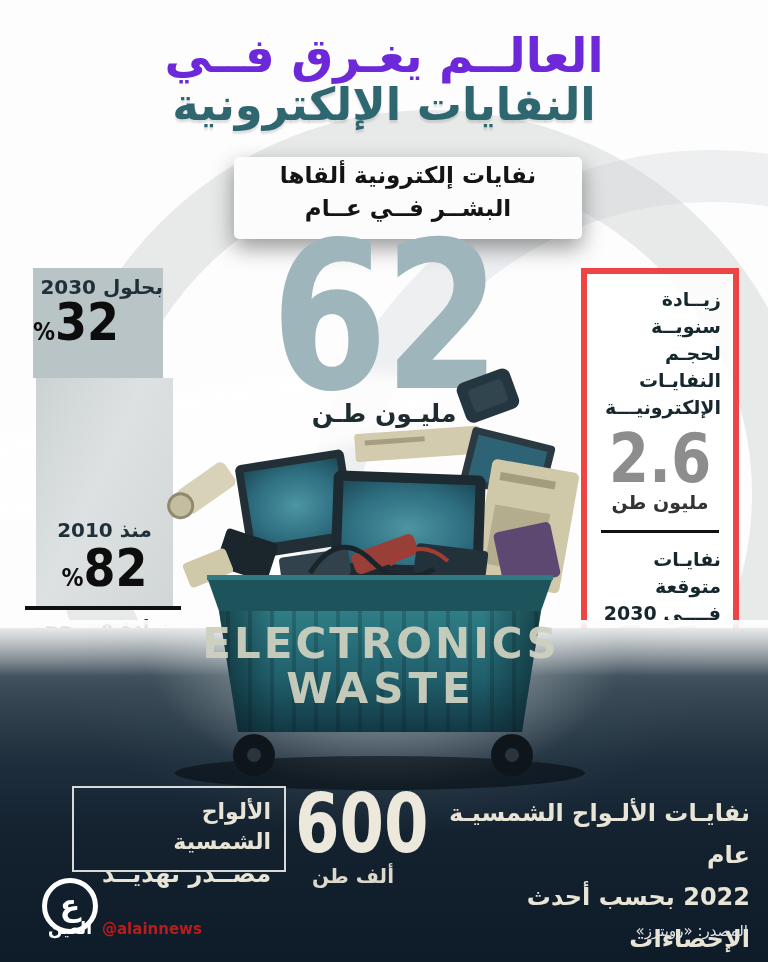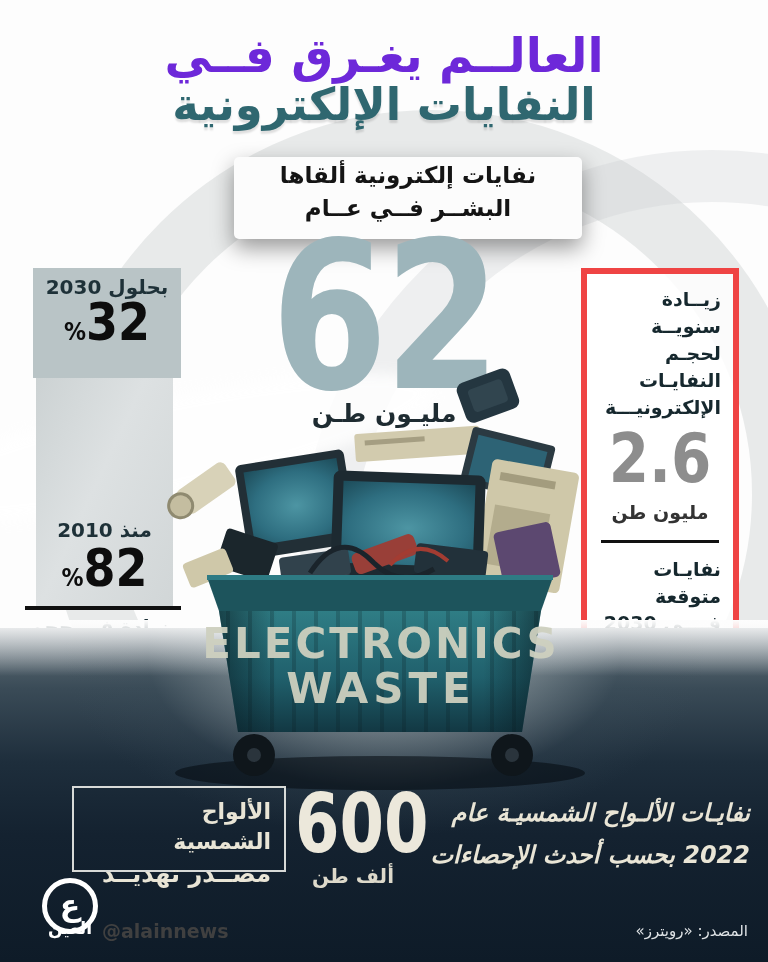--- a/index.html
+++ b/index.html
@@ -22,40 +22,40 @@
   .intro{position:absolute;left:234px;top:157px;width:348px;height:82px;background:#fcfcfc;
          border-radius:5px;box-shadow:0 9px 22px rgba(0,0,0,0.40);text-align:center;padding-top:2px;box-sizing:border-box;}
   .intro div{font-size:23px;font-weight:bold;color:#141414;line-height:33px;}
   
   .big62{position:absolute;left:0;right:0;top:226px;text-align:center;
          font-size:168px;line-height:150px;font-weight:bold;color:#9db5bb;
          transform:scaleY(1.22);transform-origin:50% 0;letter-spacing:-4px;}
   .big62unit{position:absolute;left:284px;top:399px;width:200px;text-align:center;
              font-size:25px;font-weight:bold;color:#1e2b31;}
   
-  .lbox{position:absolute;left:33px;top:268px;width:148px;height:110px;background:#b9c4c6;
-        text-align:center;box-sizing:border-box;padding-top:7px;}
+  .lbox{position:absolute;left:33px;top:268px;width:130px;height:110px;background:#b9c4c6;
+        box-sizing:border-box;padding-top:7px;}
   .lstrip{position:absolute;left:36px;top:378px;width:137px;height:228px;
           background:linear-gradient(115deg,#ccd2d3 0%,#dde1e2 45%,#d1d6d7 100%);}
   .slabel{font-size:20px;font-weight:bold;color:#1e3138;}
   .pctnum{direction:ltr;font-weight:bold;color:#0d0d0d;font-size:46px;line-height:48px;
           transform:scaleY(1.12);transform-origin:50% 50%;}
   .pctnum .pct{font-size:22px;font-weight:bold;}
   .lmidlabel{position:absolute;left:36px;top:518px;width:137px;text-align:center;}
   .lmidnum{position:absolute;left:36px;top:545px;width:137px;text-align:center;}
   .ldivider{position:absolute;left:25px;top:606px;width:156px;height:4px;background:#101010;}
   .lcaption{position:absolute;left:18px;top:614px;width:162px;text-align:center;
             font-size:20px;font-weight:bold;color:#1e3138;line-height:26px;}
   
   .rpanel{position:absolute;left:581px;top:268px;width:158px;height:395px;box-sizing:border-box;
           background:rgba(255,255,255,0.82);border:6px solid #ef4444;padding:12px 12px 0 12px;direction:rtl;}
   .rline{font-size:19px;font-weight:bold;color:#16282e;line-height:27px;text-align:right;}
   .rval26{font-size:58px;font-weight:bold;color:#8d8d8d;text-align:center;line-height:52px;margin-top:16px;
           transform:scaleY(1.18);transform-origin:50% 100%;direction:ltr;}
-  .runit{font-size:19px;font-weight:bold;color:#333;text-align:center;margin-top:12px;}
+  .runit{font-size:19px;font-weight:bold;color:#333;text-align:center;margin-top:2px;}
   .rdiv{height:3px;background:#111;margin:17px 2px 13px 2px;}
   .rval82{font-size:84px;font-weight:bold;color:#b0c3c8;text-align:center;line-height:78px;margin-top:10px;
           transform:scaleY(1.22);transform-origin:50% 100%;direction:ltr;}
   
   .sea{position:absolute;left:0;top:628px;width:768px;height:334px;
     background:
       radial-gradient(ellipse 430px 240px at 50% 28px, rgba(228,231,230,0.95) 0%, rgba(160,172,176,0.55) 30%, rgba(60,78,90,0.25) 55%, rgba(16,29,41,0) 75%),
       linear-gradient(180deg,#6b7880 0%,#3a4b57 18%,#1e2e3c 40%,#142230 62%,#0e1b28 100%);}
   .fogtop{position:absolute;left:0;top:620px;width:768px;height:56px;
     background:linear-gradient(180deg,rgba(253,253,253,1) 0%,rgba(253,253,253,0) 100%);}
@@ -63,27 +63,27 @@
   .solarbox{position:absolute;left:72px;top:786px;width:214px;height:86px;box-sizing:border-box;
             border:2px solid rgba(250,250,244,0.85);padding:9px 13px 0 0;direction:rtl;text-align:right;}
   .solarbox .b1{font-size:22px;font-weight:bold;color:#e9e5d6;line-height:30px;margin-left:32px;}
   .solarbox .b2{font-size:24px;font-weight:bold;color:#e9e5d6;line-height:34px;}
   .n600{position:absolute;left:295px;top:782px;width:132px;text-align:center;
         font-size:64px;line-height:66px;font-weight:bold;color:#ece8db;
         transform:scaleY(1.28);transform-origin:50% 0;}
   .n600unit{position:absolute;left:298px;top:864px;width:110px;text-align:center;
             font-size:20px;font-weight:bold;color:#ddd9ca;}
   .solarnote{position:absolute;left:420px;top:792px;width:330px;direction:rtl;text-align:right;
-             font-size:24px;font-weight:bold;color:#e9e5d6;line-height:42px;font-style:italic;}
+             font-size:24px;font-weight:bold;color:#e9e5d6;line-height:42px;}
   .logo{position:absolute;left:42px;top:878px;width:56px;height:56px;border:5px solid #ffffff;
         border-radius:50%;box-sizing:border-box;text-align:center;}
   .logo span{font-size:30px;font-weight:bold;color:#ffffff;line-height:46px;}
   .logotext{position:absolute;left:34px;top:918px;width:72px;text-align:center;
             font-size:17px;font-weight:bold;color:#ffffff;}
-  .handle{position:absolute;left:102px;top:920px;font-size:19px;font-weight:bold;color:#404040;}
+  .handle{position:absolute;left:102px;top:920px;font-size:15px;font-weight:bold;color:#b91c1c;}
   .source{position:absolute;right:20px;top:922px;direction:rtl;font-size:15px;font-weight:normal;color:#dfe3e6;}
   
   .binsvg{position:absolute;left:160px;top:365px;width:440px;height:430px;}
 </style>
 </head>
 <body>
 
 <div class="canvas">
 
   <div class="ring r1"></div>

